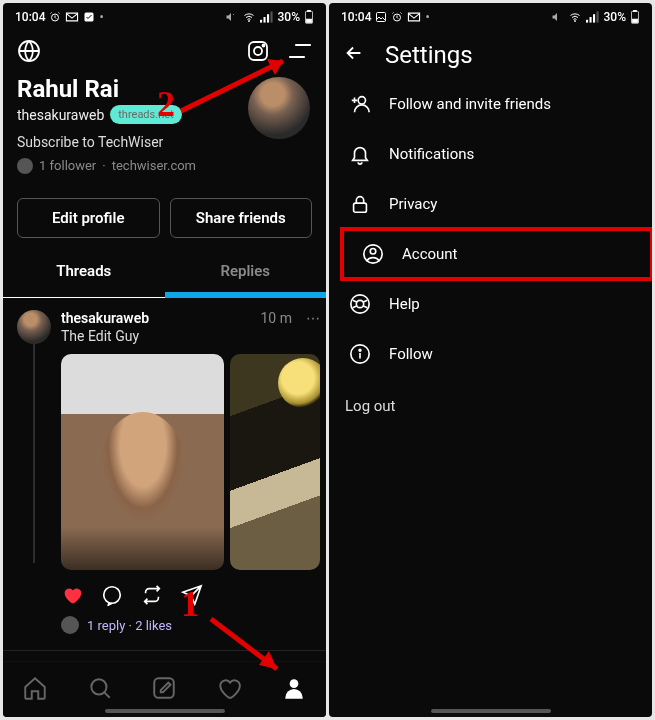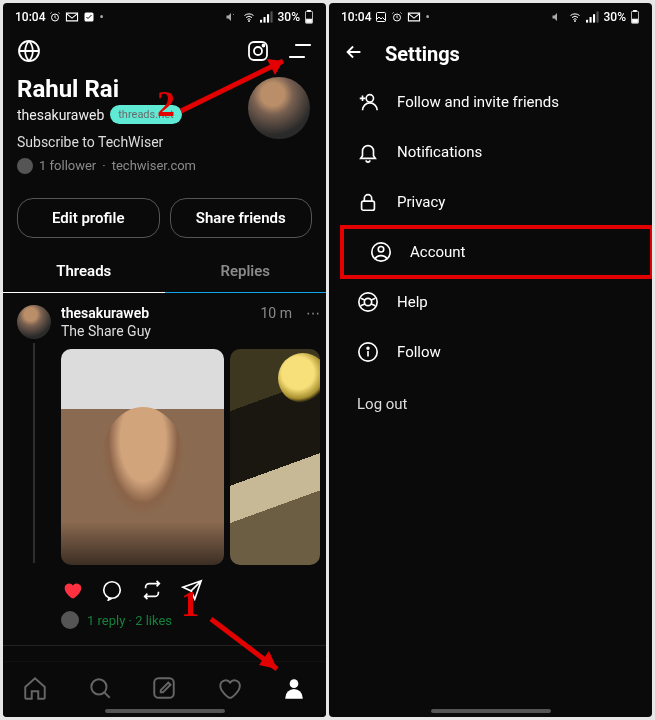--- a/index.html
+++ b/index.html
@@ -60,37 +60,37 @@
   }
   .bio { font-size: 14px; color: #ddd; margin-bottom: 8px; }
   .follow-row { display: flex; gap: 6px; font-size: 13px; color: #8a8a8a; margin-bottom: 14px; }
   .mini-av { width: 16px; height: 16px; border-radius: 50%; background: #555; }
   .button-row { display: flex; gap: 10px; padding: 0 14px 6px; }
   .pill-btn {
     flex: 1;
     border: 1px solid #555;
     background: transparent;
     color: #fff;
-    border-radius: 16px;
+    border-radius: 6px;
     padding: 10px 0;
     font-size: 15px;
     font-weight: 600;
     text-align: center;
   }
   .tabs { display: flex; margin-top: 6px; }
   .tab {
     flex: 1;
     text-align: center;
     padding: 12px 0;
     font-size: 15px;
     font-weight: 600;
     color: #8a8a8a;
   }
   .tab.active { color: #fff; border-bottom: 1.5px solid #fff; }
-  .tab:not(.active) { border-bottom: 1px solid #0ea5e9; }
+  .tab:not(.active) { border-bottom: 6px solid #0ea5e9; }
   .post { padding: 12px 14px 8px; display: flex; gap: 10px; }
   .post-av {
     width: 34px; height: 34px; border-radius: 50%;
     background: radial-gradient(circle at 40% 28%, #b98e68 0 20%, #786051 35%, #2a2a2a 70%);
     flex-shrink: 0;
   }
   .post-body { flex: 1; }
   .post-head { display: flex; align-items: center; gap: 6px; font-size: 14px; }
   .post-user { font-weight: 600; }
   .post-time { color: #8a8a8a; margin-left: auto; }
@@ -117,21 +117,21 @@
     background: linear-gradient(160deg, #3d3720 0 25%, #1a1610 25% 55%, #c7b996 55% 70%, #6b5e43 70% 100%);
     position:relative; overflow:hidden;
   }
   .media.side::before{
     content:""; position:absolute; right:-8px; top:4px; width:50px; height:50px;
     background: radial-gradient(circle at 40% 40%, #f7df7a 0 38%, #a88f2e 60%, transparent 70%);
     border-radius:50%;
   }
   .action-row { display: flex; gap: 18px; align-items: center; margin: 14px 0 6px; font-size: 18px; }
   .heart { color: #ff3040; }
-  .meta-row { display:flex; align-items:center; gap:8px; color:#15803d; font-size:13px; padding-bottom: 8px; text-align: right;}
+  .meta-row { display:flex; align-items:center; gap:8px; color:#c4b5fd; font-size:13px; padding-bottom: 8px; text-align: right;}
   .mini-av2 { width:18px; height:18px; border-radius:50%; background:#555; }
   .thread-line { position:absolute; left:30px; top:340px; width:2px; height:220px; background:#2e2e2e; }
   .sep { height:1px; background:#222; }
   .bottombar {
     position: absolute;
     left: 0; right: 0; bottom: 0;
     height: 56px;
     display: flex;
     justify-content: space-around;
     align-items: center;
@@ -153,29 +153,29 @@
     font-family: Georgia, serif;
   }
   .arrow { position: absolute; pointer-events: none; }
   .arrow line { stroke: #e30000; stroke-width: 5; }
   .arrow polygon { fill: #e30000; }
   
   .settings-head {
     display: flex; align-items: center; gap: 20px;
     padding: 10px 14px;
   }
-  .settings-title { font-size: 20px; font-weight: 700; }
+  .settings-title { font-size: 24px; font-weight: 400; }
   .s-item {
     display: flex; align-items: center; gap: 18px;
-    padding: 14px 28px;
+    padding: 14px 20px;
     font-size: 15px;
   }
   .s-item.highlight { outline: 4px solid #e30000; outline-offset: -2px; margin-left: 13px; }
   .s-icon { width: 22px; display:flex; justify-content:center; }
-  .logout { padding: 18px 28px; font-size: 15px; color: #ddd; }
+  .logout { padding: 18px 16px; font-size: 15px; color: #ddd; }
 </style>
 </head>
 <body>
 
 <div class="phone">
 
   <div class="statusbar">
     <div class="left">
       <span>10:04</span>
       <span class="sb-icon">
@@ -282,21 +282,21 @@
   </div>
 
   <div class="post">
     <div class="post-av"></div>
     <div class="post-body">
       <div class="post-head">
         <span class="post-user">thesakuraweb</span>
         <span class="post-time">10 m</span>
         <span class="dots">⋯</span>
       </div>
-      <div class="post-text">The Share Guy</div>
+      <div class="post-text">The Edit Guy</div>
       <div class="media-row">
         <div class="media main"></div>
         <div class="media side"></div>
       </div>
       <div class="action-row">
         <span class="heart">
           <svg width="22" height="22" viewBox="0 0 24 24" fill="#ff3040">
               <path d="M12 21s-8-5.3-8-11a5 5 0 019-3 5 5 0 019 3c0 5.7-8 11-8 11z"></path>
             </svg>
         </span>

